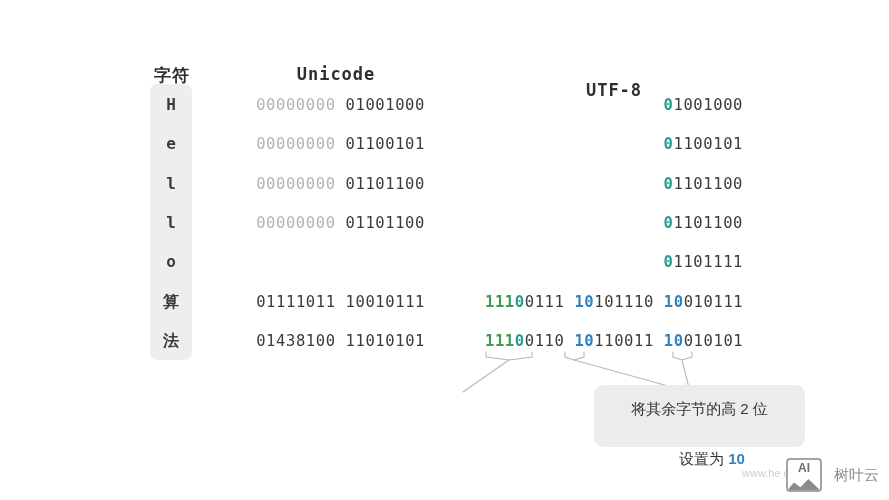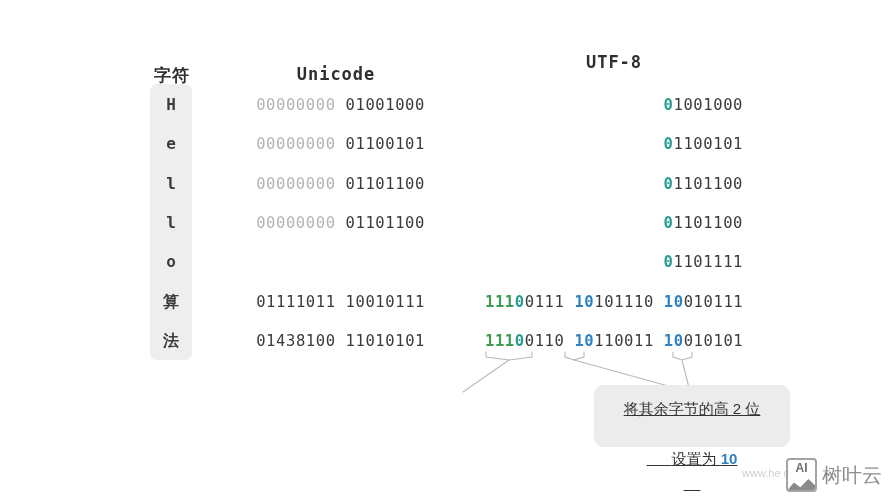--- a/index.html
+++ b/index.html
@@ -36,21 +36,21 @@
     left: 245px;
     top: 44px;
     width: 182px;
     text-align: center;
     font-family: "DejaVu Sans Mono", "Liberation Mono", monospace;
     font-size: 17px;
     letter-spacing: 1px;
   }
   #hdr-utf8 {
     left: 485px;
-    top: 32px;
+    top: 60px;
     width: 258px;
     text-align: center;
     font-family: "DejaVu Sans Mono", "Liberation Mono", monospace;
     font-size: 17px;
     letter-spacing: 1px;
   }
 
   
   #char-col-bg {
     position: absolute;
@@ -135,23 +135,22 @@
   }
   #callout-1 {
     left: 374px;
     top: 385px;
     width: 202px;
     height: 62px;
   }
   #callout-2 {
     left: 594px;
     top: 385px;
-    width: 196px;
+    width: 211px;
     height: 62px;
-    text-decoration: underline;
   }
   .callout-line { white-space: pre; }
   .hl-green { color: #3f9a52; font-weight: bold; }
   .hl-blue  { color: #2f82bf; font-weight: bold; }
 
   
   #watermark {
     position: absolute;
     left: 742px;
     top: 459px;
@@ -190,22 +189,22 @@
   #wm-badge-mountain {
     position: absolute;
     left: -2px;
     bottom: -2px;
     width: 36px;
     height: 16px;
     background: #8a8a8a;
     clip-path: polygon(0% 100%, 22% 40%, 40% 70%, 62% 18%, 100% 100%);
   }
   #wm-text {
-    margin-left: 5px;
-    font-size: 20px;
+    margin-left: 12px;
+    font-size: 15px;
     color: #8d8d8d;
     white-space: nowrap;
   }
 </style>
 </head>
 <body>
 
 <div id="page">
 
   <div class="col-header" id="hdr-char">字符</div>

